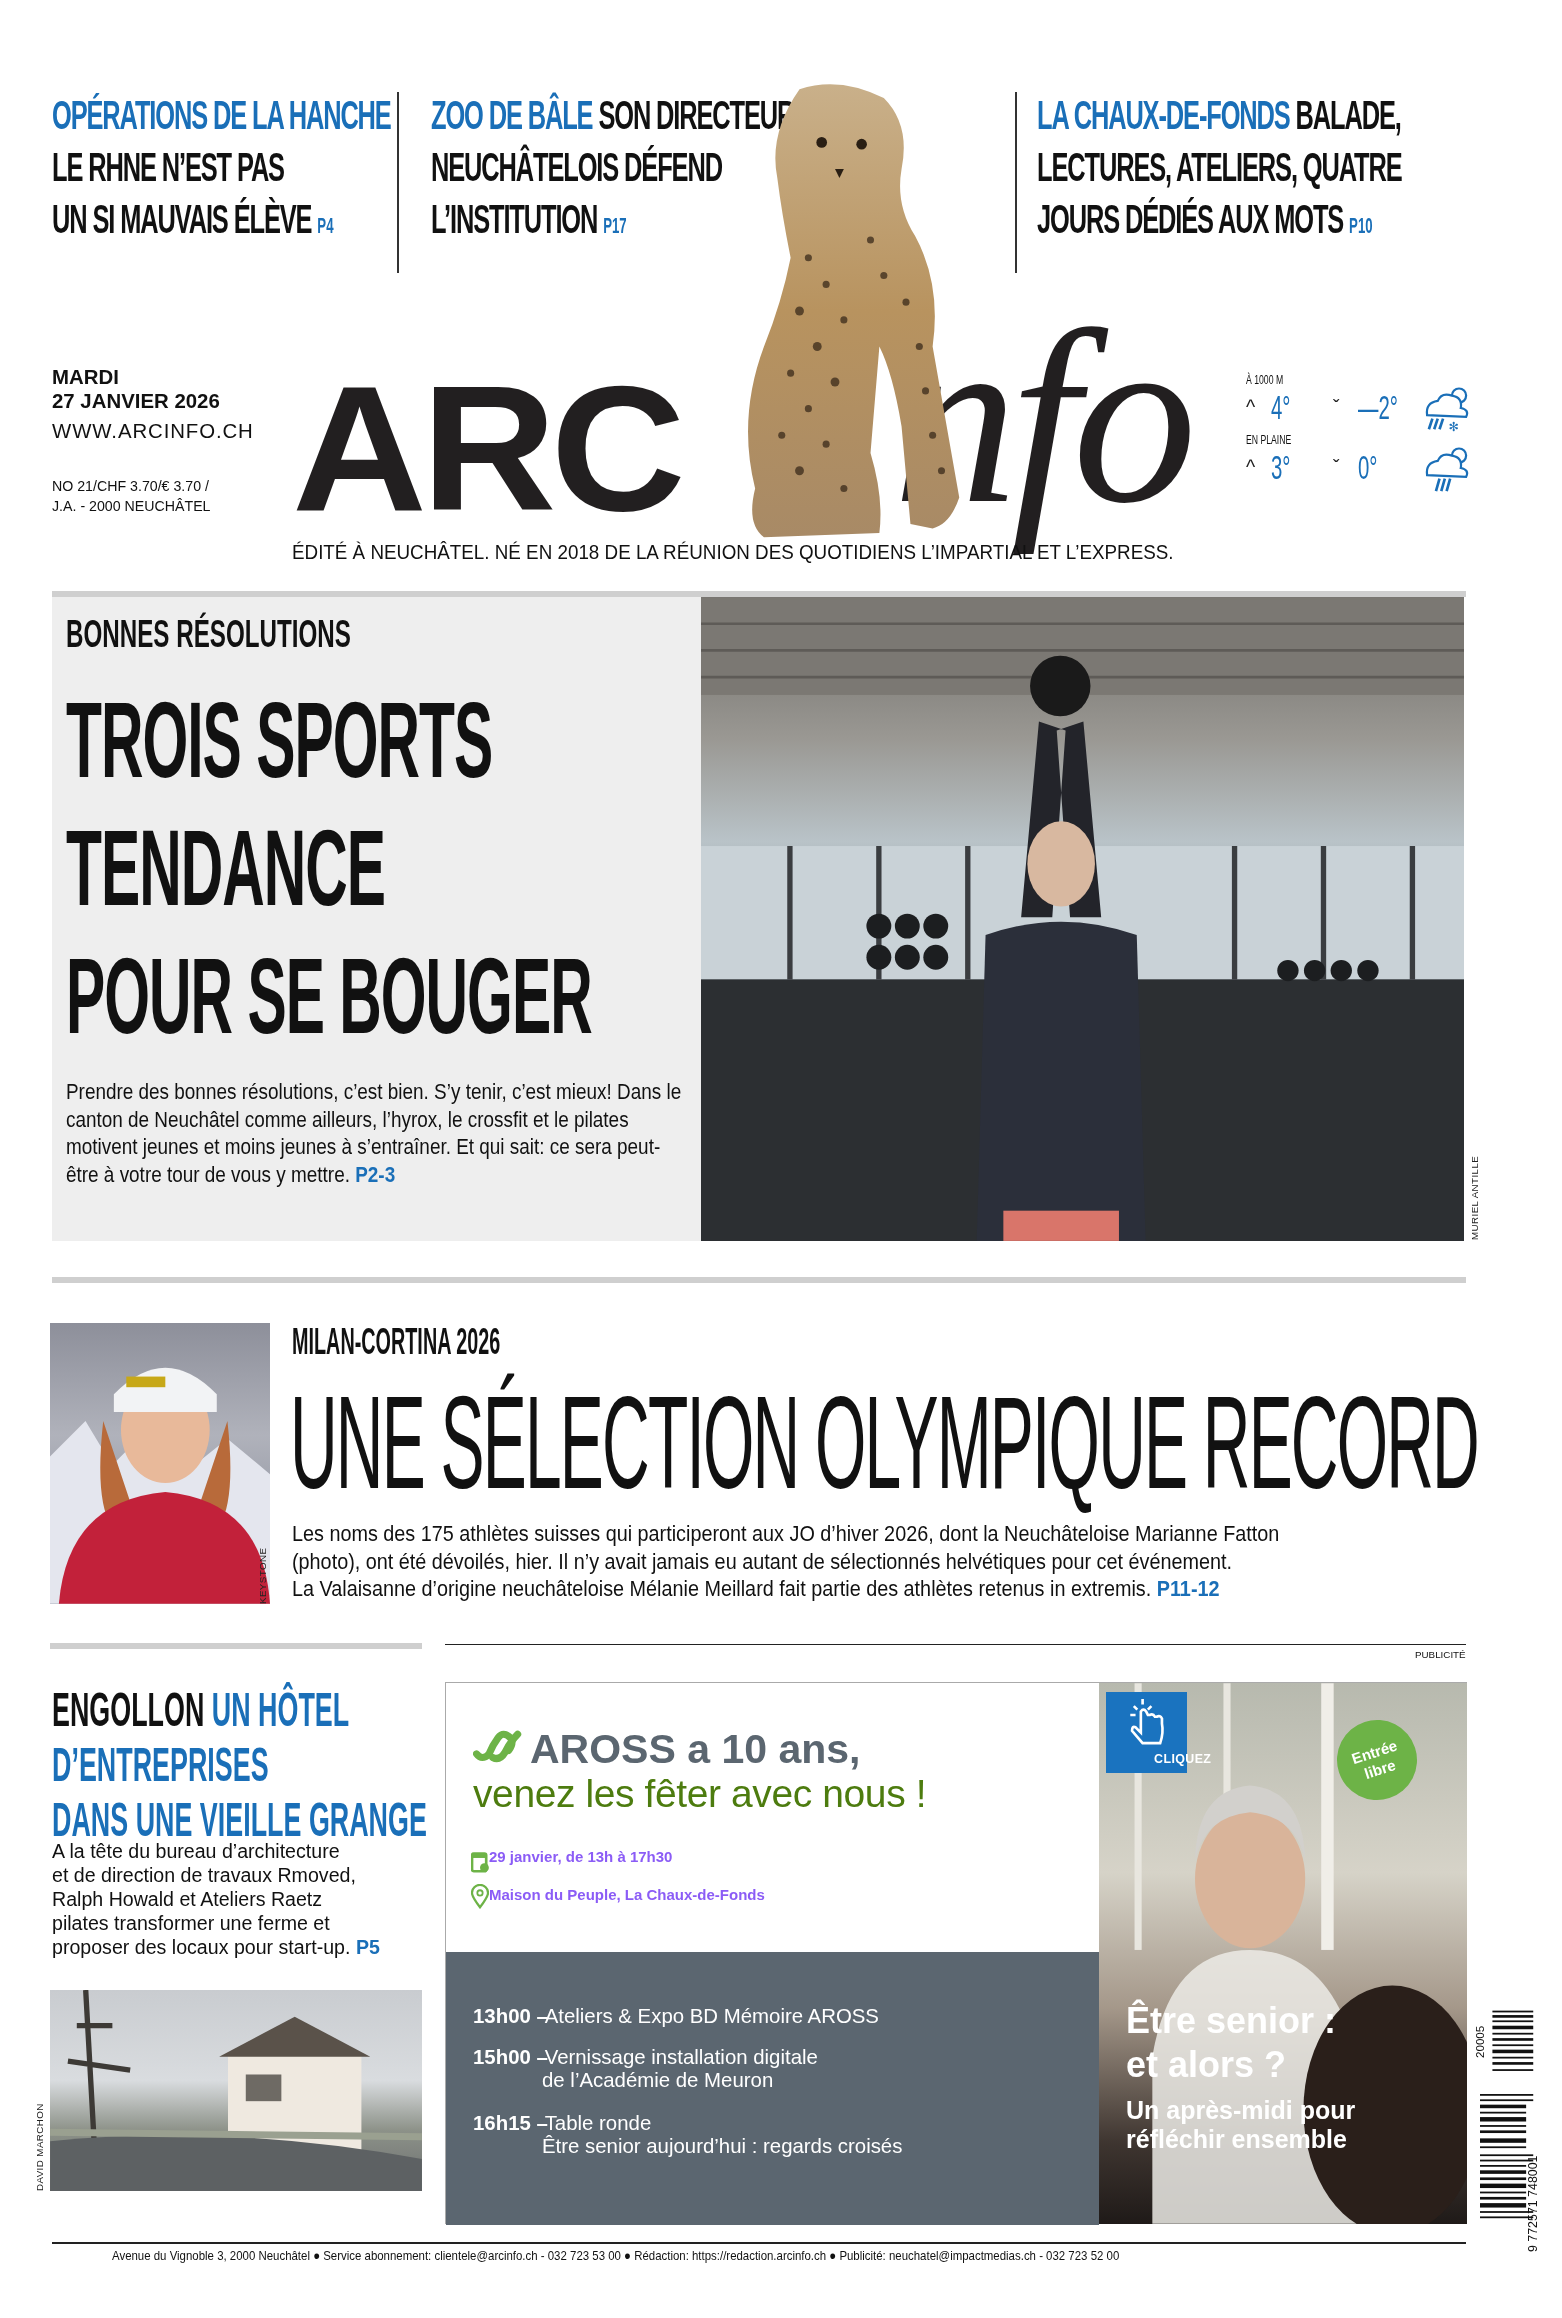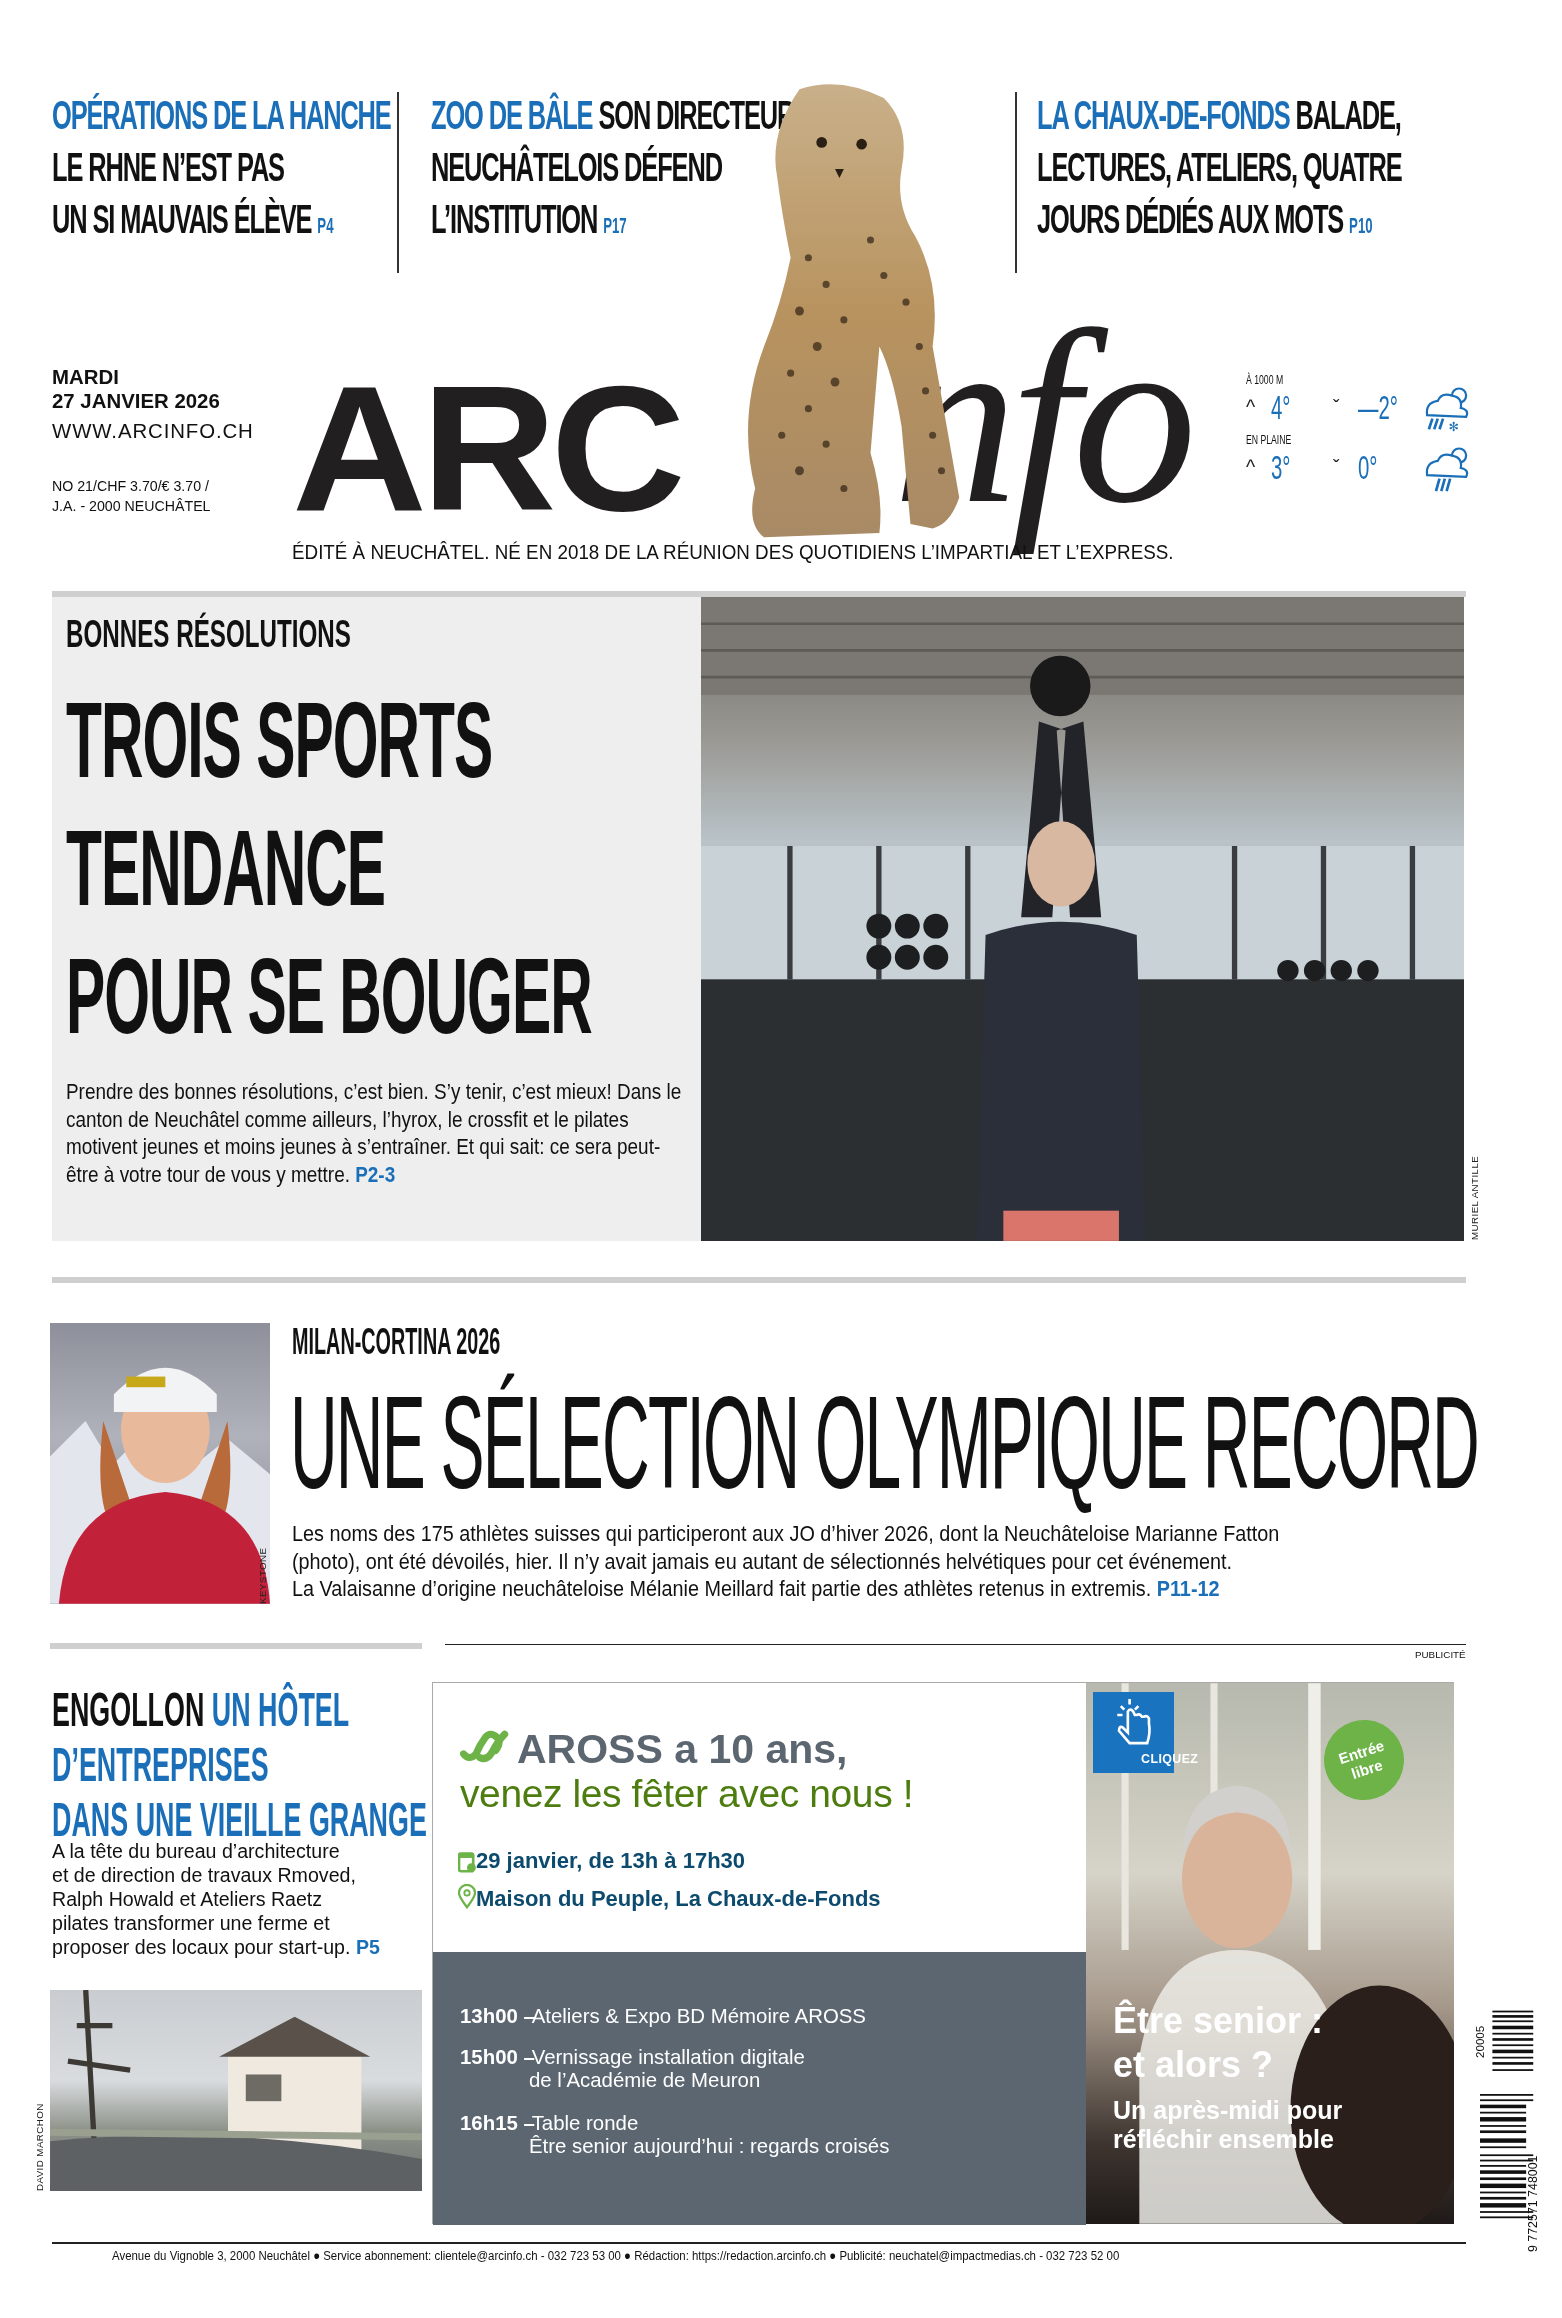--- a/index.html
+++ b/index.html
@@ -47,27 +47,27 @@
 
   
   .oly-photo { position: absolute; left: 50px; top: 1323px; width: 220px; height: 281px; overflow: hidden; background: linear-gradient(180deg,#8d8f9a 0%,#b0b2bb 40%,#7a7f8e 100%); }
   .oly-desc { position: absolute; left: 292px; top: 1520px; font-size: 22px; line-height: 27.6px; transform: scaleX(0.9); transform-origin: left top; white-space: nowrap; }
 
   
   .eng-desc { position: absolute; left: 52px; top: 1839px; font-size: 19.6px; line-height: 24px; white-space: nowrap; }
   .eng-photo { position: absolute; left: 50px; top: 1990px; width: 372px; height: 201px; overflow: hidden; background: linear-gradient(180deg,#c9ccd0 0%,#d9dcdf 45%,#8c9188 70%,#6b6e70 100%); }
 
   
-  .ad { position: absolute; left: 432px; top: 1682px; width: 1022px; height: 542px; border: 0.9px solid #aaa; }
+  .ad { position: absolute; left: 445px; top: 1682px; width: 1022px; height: 542px; border: 0.9px solid #aaa; }
   .ad-white { position: absolute; left: 0; top: 0; width: 653px; height: 269px; background: #fff; }
   .ad-gray { position: absolute; left: 0; top: 269px; width: 653px; height: 273px; background: #5b6670; color: #fff; }
   .ad-photo { position: absolute; left: 653px; top: 0; width: 368px; height: 541px; overflow: hidden; background: linear-gradient(180deg,#b7b9ae 0%,#d6d3c8 35%,#a5988a 60%,#3e3530 85%,#1f1a18 100%); }
   .ad-title { position: absolute; left: 84px; top: 43px; font-size: 41px; font-weight: bold; color: #5b6670; white-space: nowrap; }
   .ad-sub { position: absolute; left: 27px; top: 89px; font-size: 39px; color: #4d7c0f; white-space: nowrap; letter-spacing: -0.4px; }
-  .ad-info { position: absolute; left: 43px; font-size: 22px; font-weight: bold; color: #0c4a6e; white-space: nowrap; }
+  .ad-info { position: absolute; left: 43px; font-size: 15px; font-weight: bold; color: #8b5cf6; white-space: nowrap; }
   .prog { position: absolute; left: 27px; font-size: 20.4px; white-space: nowrap; }
   .prog .t { font-weight: bold; display: inline-block; width: 66px; }
   .prog .x { display: inline-block; }
   .cliquez { position: absolute; left: 7.1px; top: 9px; width: 81px; height: 81px; background: #1a73bf; color: #fff; text-align: center; }
   .cliquez .lbl { position: absolute; bottom: 7.1px; left: 0; right: 0; font-size: 12.4px; font-weight: bold; letter-spacing: 0.4px; padding-left: 48px; }
   .entree { position: absolute; left: 238px; top: 37px; width: 80px; height: 80px; border-radius: 50%; background: #6db347; color: #fff; font-weight: bold; font-size: 15px; text-align: center; line-height: 18px; padding-top: 23px; transform: rotate(-18deg); }
   .senior { position: absolute; left: 27px; top: 316px; color: #fff; font-weight: bold; }
   .senior .s1 { font-size: 36px; line-height: 44px; }
   .senior .s2 { font-size: 25px; line-height: 29px; margin-top: 9px; }
 

